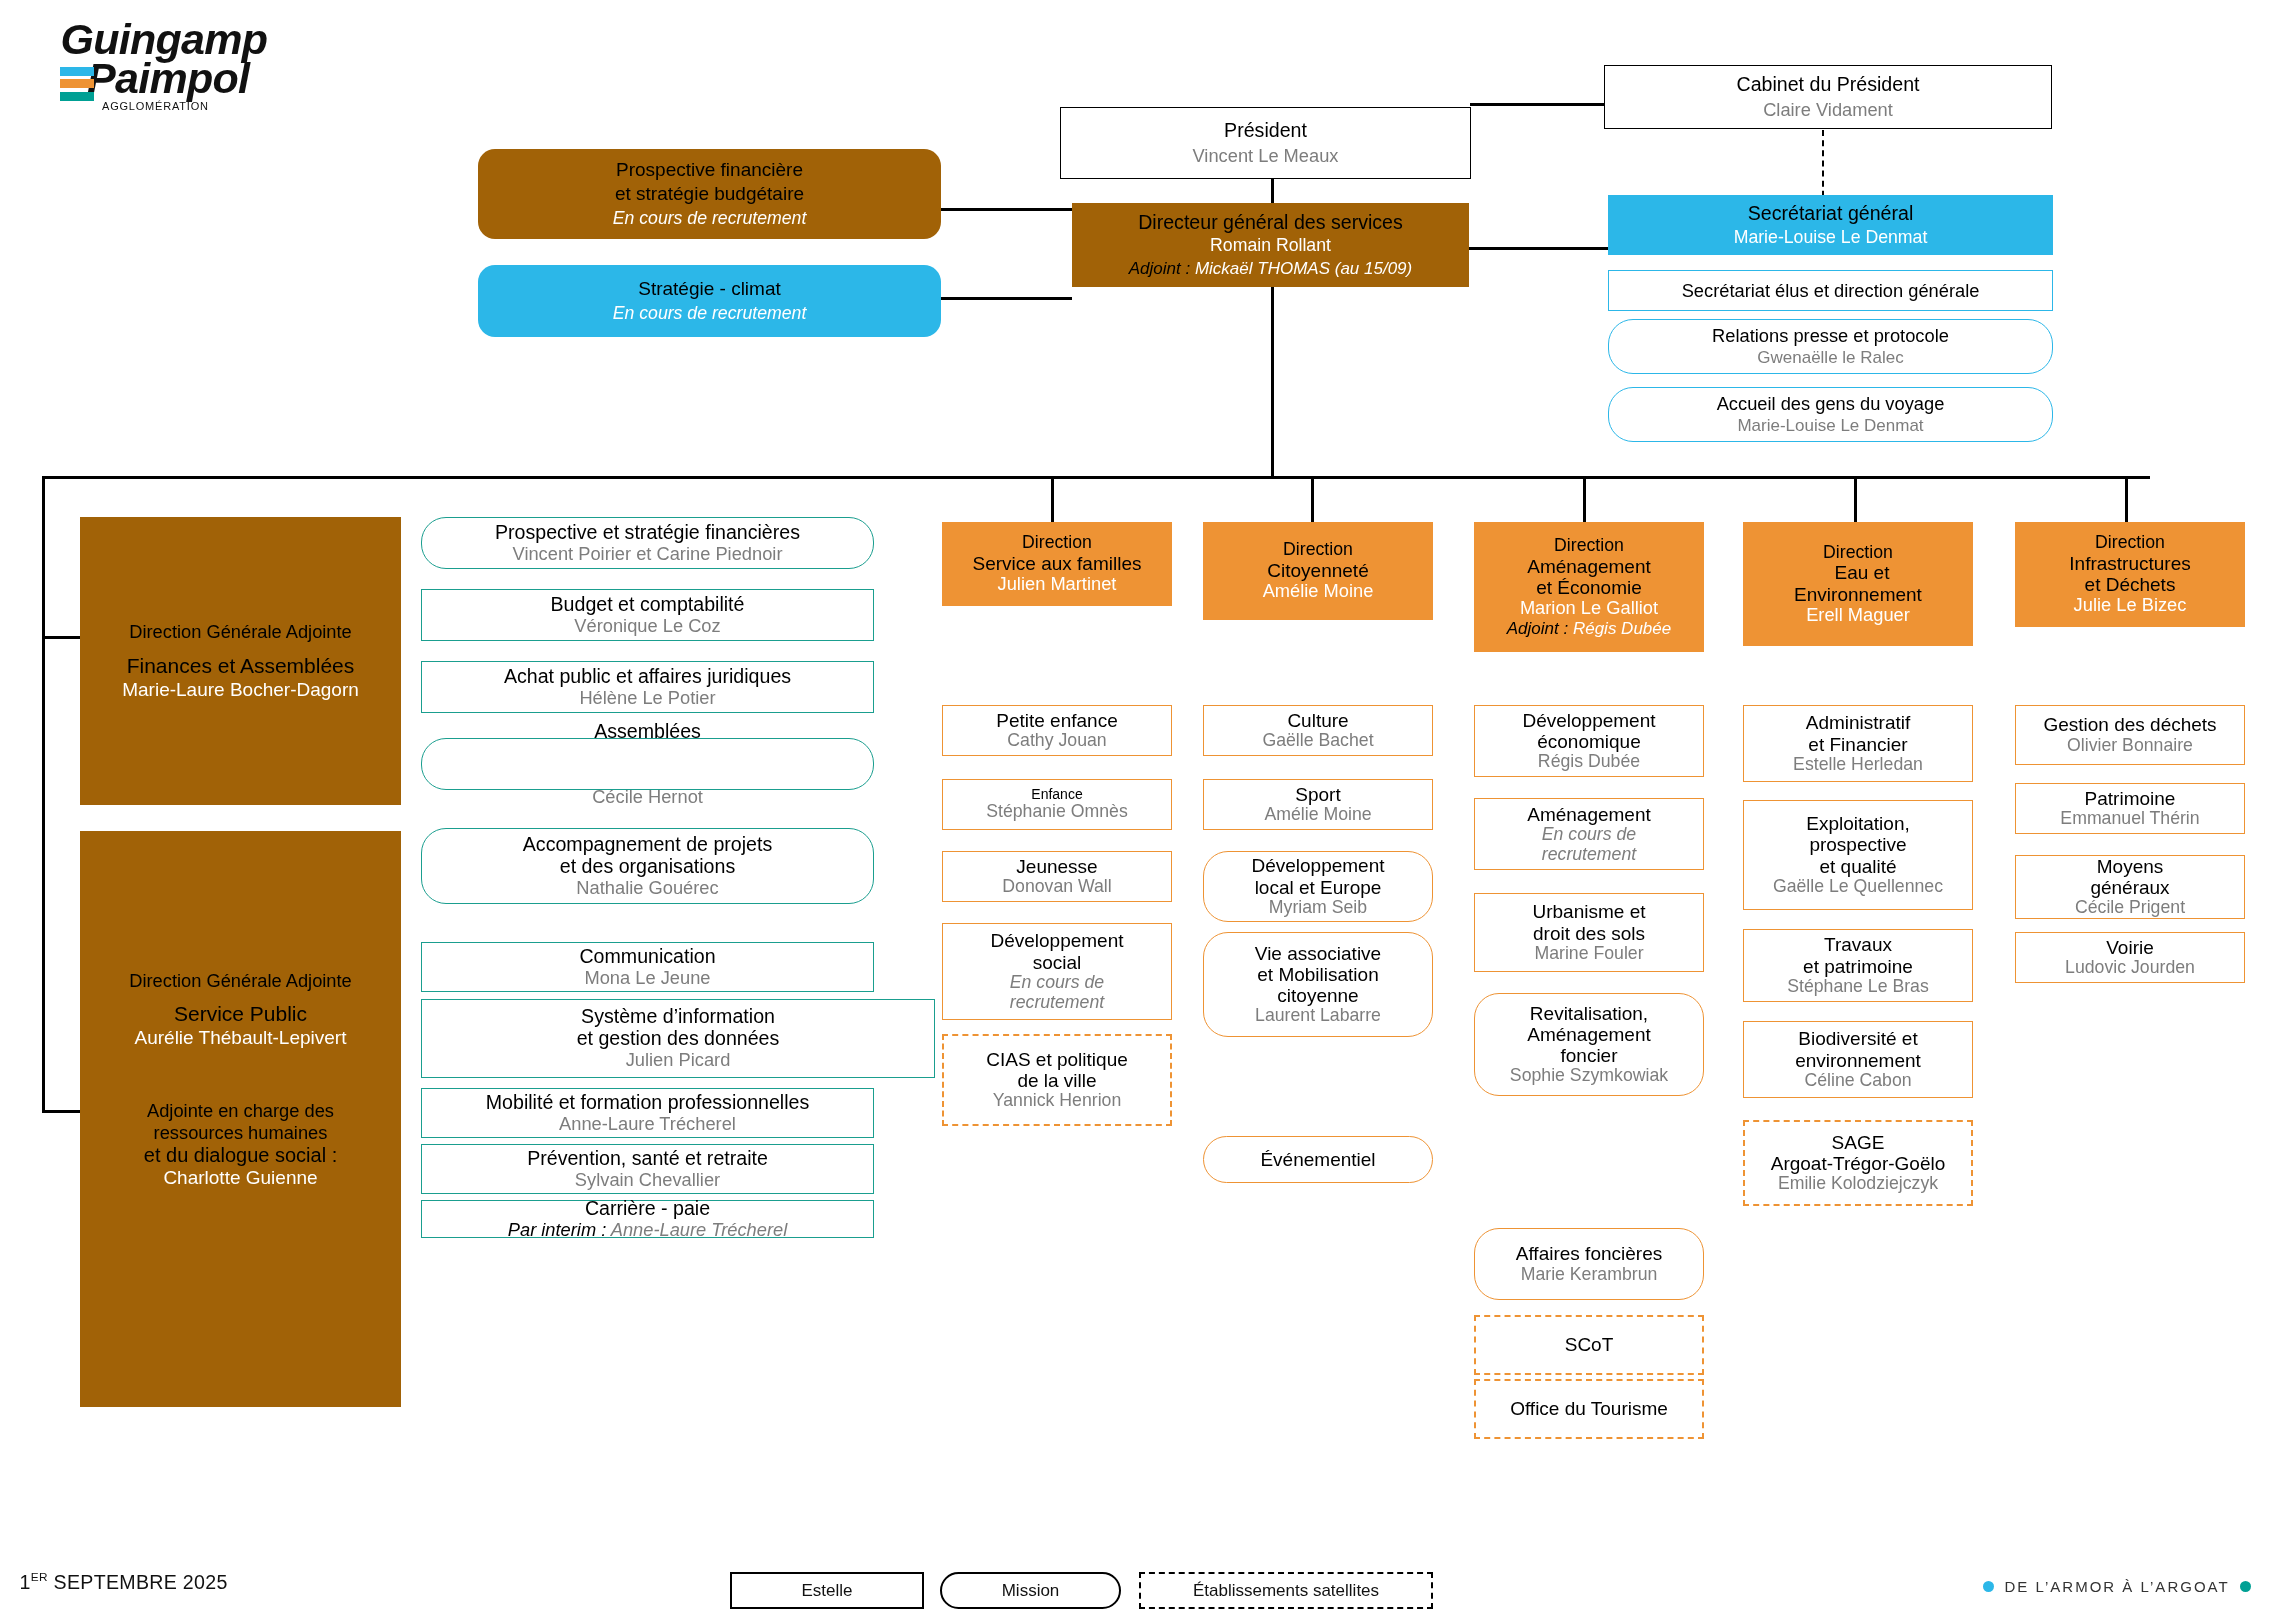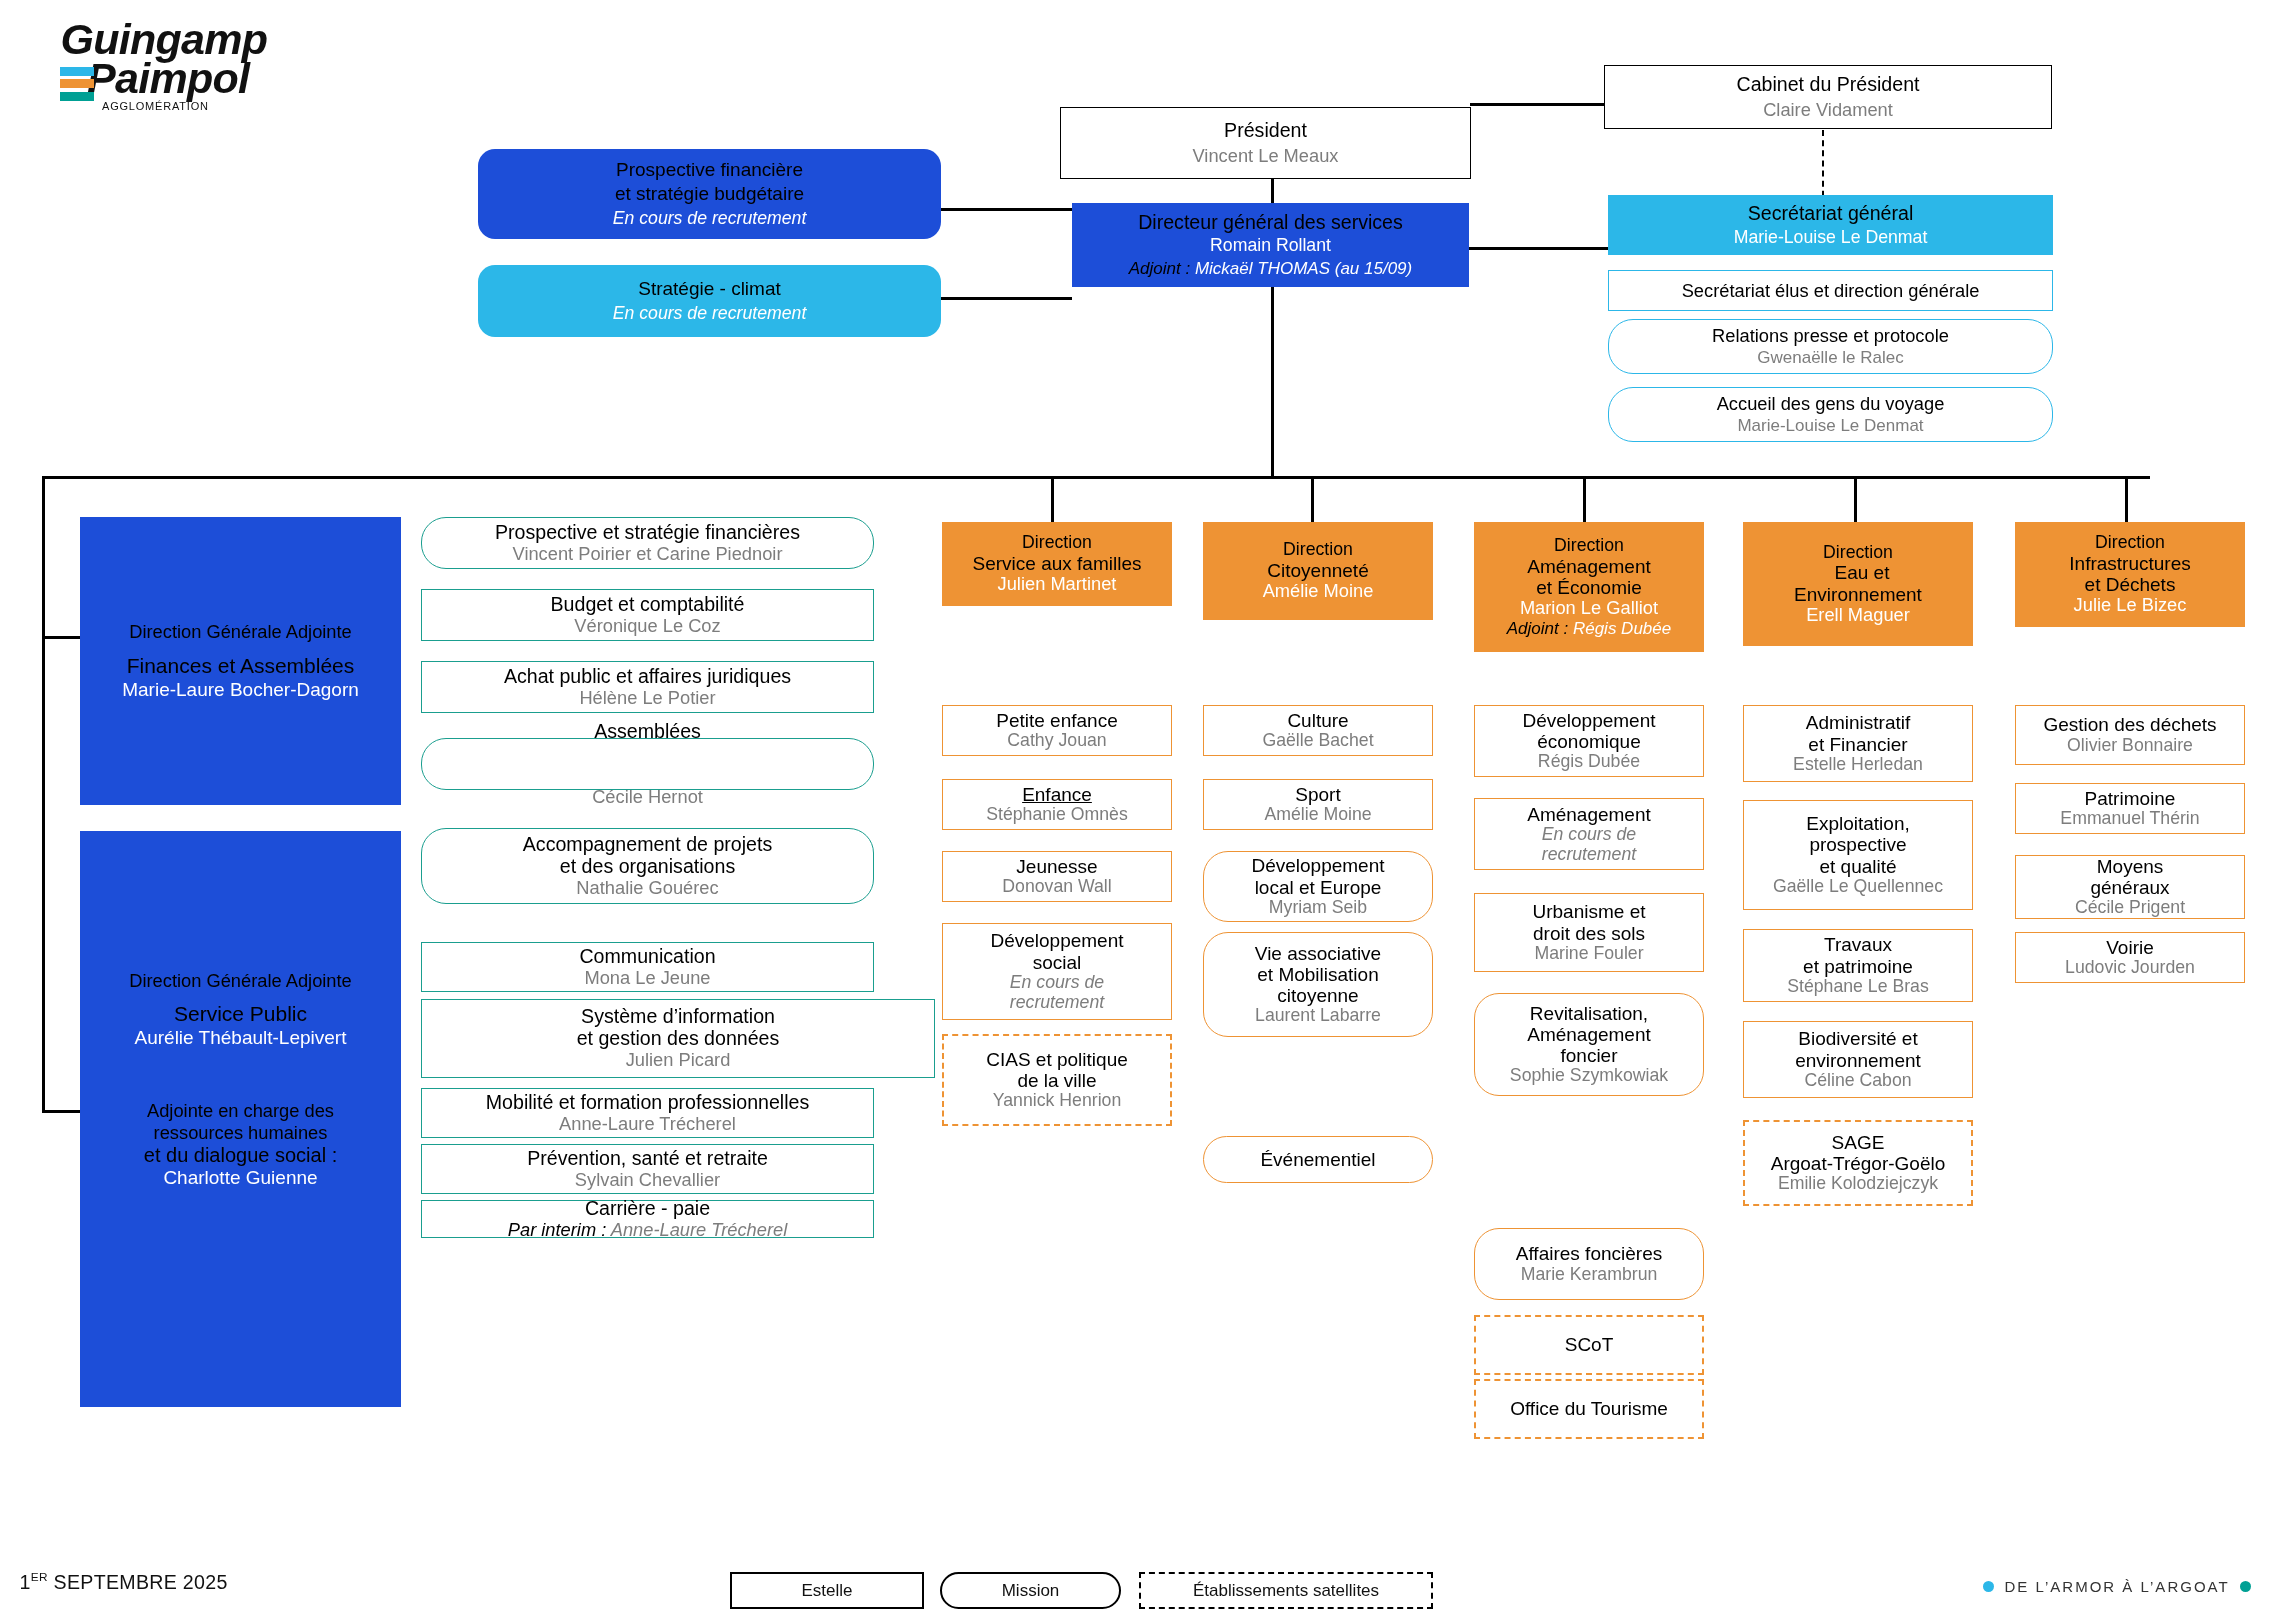--- a/index.html
+++ b/index.html
@@ -22,21 +22,21 @@
   .logo-sub{font-size:11px;letter-spacing:0.8px;color:#111;margin-left:56px;margin-top:1.3px;}
 
   
   .box{display:flex;flex-direction:column;align-items:center;justify-content:center;text-align:center;}
   .t1{color:#000;}
   .t2{color:#7d7d7d;}
   .tw{color:#ffffff;}
   .ital{font-style:italic;}
 
   .plain{background:#fff;border:1.3px solid #000;}
-  .teal-fill{background:#1d4ed8;}
+  .teal-fill{background:#a16207;}
   .blue-fill{background:#2cb7e8;}
   .orange-fill{background:#ee9334;}
 
   .svc-teal{background:#fff;border:1.3px solid #1a9e8f;}
   .mis-teal{background:#fff;border:1.3px solid #1a9e8f;border-radius:25px;}
   .svc-or{background:#fff;border:1.3px solid #ee9334;}
   .mis-or{background:#fff;border:1.3px solid #ee9334;border-radius:25px;}
   .sat-or{background:#fff;border:2px dashed #ee9334;}
   .svc-bl{background:#fff;border:1.3px solid #2cb7e8;}
   .mis-bl{background:#fff;border:1.3px solid #2cb7e8;border-radius:25px;}
@@ -209,21 +209,21 @@
       <div class="abs box orange-fill" style="left: 942px; top: 522px; width: 230px; height: 84px;">
         <div class="t1" style="font-size: 17.7px; line-height: 1.12;">Direction</div>
         <div class="t1" style="font-size: 19px; line-height: 1.12;">Service aux familles</div>
         <div class="tw" style="font-size: 18.3px; line-height: 1.12;">Julien Martinet</div>
       </div>
       <div class="abs box svc-or" style="left: 942px; top: 705px; width: 230px; height: 51px;">
         <div class="t1" style="font-size: 19px; line-height: 1.12;">Petite enfance</div>
         <div class="t2" style="font-size: 17.7px; line-height: 1.12;">Cathy Jouan</div>
       </div>
       <div class="abs box svc-or" style="left: 942px; top: 779px; width: 230px; height: 51px;">
-        <div class="t1" style="font-size: 19px; line-height: 1.12; text-decoration: underline;">Enfance</div>
+        <div class="t1" style="font-size: 14px; line-height: 1.12;">Enfance</div>
         <div class="t2" style="font-size: 17.7px; line-height: 1.12;">Stéphanie Omnès</div>
       </div>
       <div class="abs box svc-or" style="left: 942px; top: 851px; width: 230px; height: 51px;">
         <div class="t1" style="font-size: 19px; line-height: 1.12;">Jeunesse</div>
         <div class="t2" style="font-size: 17.7px; line-height: 1.12;">Donovan Wall</div>
       </div>
       <div class="abs box svc-or" style="left: 942px; top: 923px; width: 230px; height: 97px;">
         <div class="t1" style="font-size: 19px; line-height: 1.12;">Développement</div>
         <div class="t1" style="font-size: 19px; line-height: 1.12;">social</div>
         <div class="t2 ital" style="font-size: 17.7px; line-height: 1.12;">En cours de</div>

